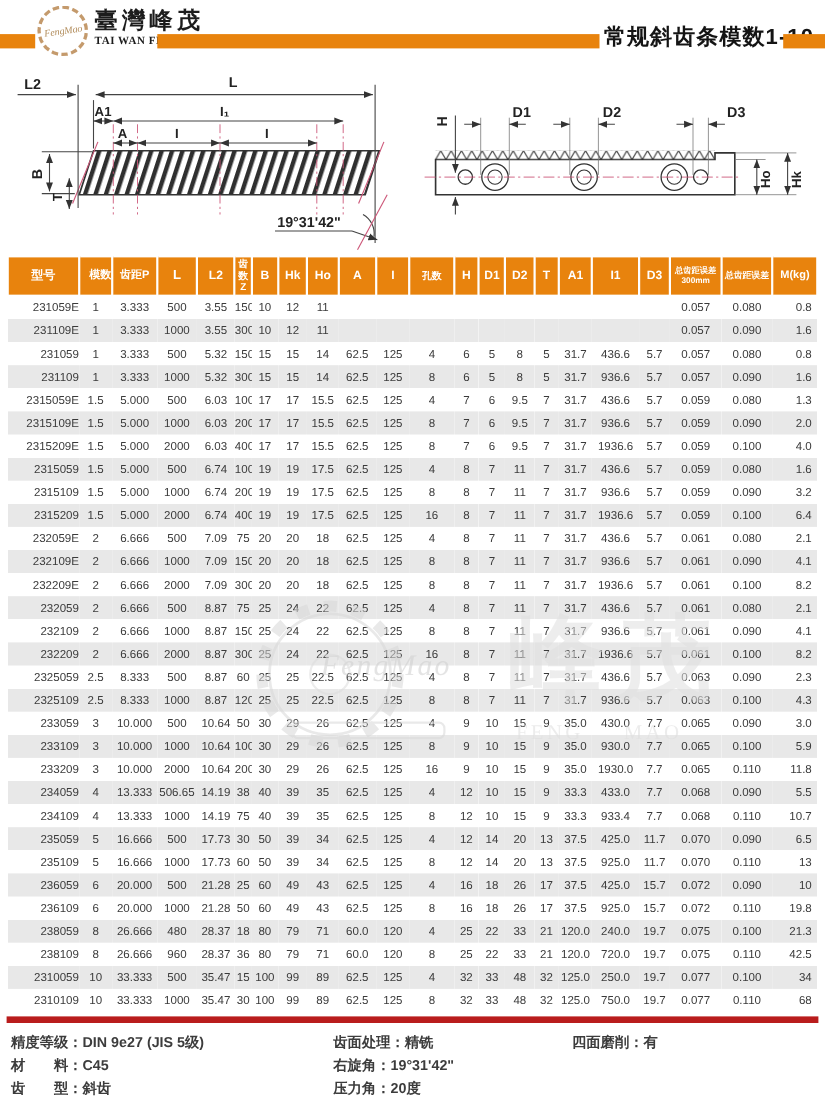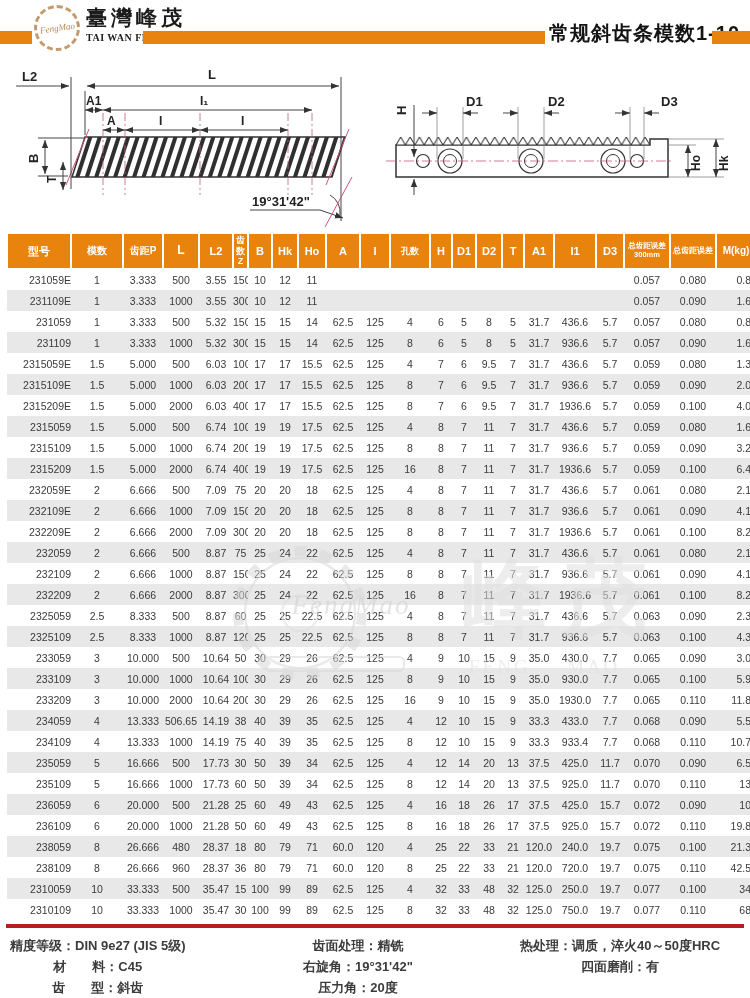--- a/index.html
+++ b/index.html
@@ -73,23 +73,22 @@
     border:2px solid #d8d8d8; border-radius:6px;
   }
   .wm-cn { position:absolute; top:18px; font-size:86px; line-height:1; color:#e0e0e0;
            font-family:"Liberation Serif", serif; font-weight:bold; }
   .wm-cn-1 { left:238px; } .wm-cn-2 { left:336px; }
   .wm-en { position:absolute; top:118px; font-size:19px; letter-spacing:3px; color:#dedede;
            font-family:"Liberation Serif", serif; font-weight:normal; }
   .wm-en-1 { left:244px; } .wm-en-2 { left:342px; }
   
   .specs {
-    position:relative; margin:4px 6px 0 6px; border-top:4px solid #b91c1c;
+    position:relative; margin:4px 6px 0 6px; border-top:6px solid #b91c1c;
     height:70px;
-    text-align:center;
   }
   .spec-col { position:absolute; top:7px; }
   .spec-col-1 { left:4px; }
   .spec-col-2 { left:297px; }
   .spec-col-3 { left:514px; }
   .spec-line { font-size:13px; line-height:21px; font-weight:600; color:#3c3c3c; white-space:nowrap; }
 </style>
 <title>常规斜齿条模数1-10</title></head>
 <body>
 
@@ -221,21 +220,21 @@
     <text class="dim dim-small" transform="translate(322,112) rotate(-90)">Ho</text>
     <text class="dim dim-small" transform="translate(350,112) rotate(-90)">Hk</text>
   </svg>
 </div>
 
 <div class="table-wrap">
   <table>
     <thead>
       <tr>
           <th style="width: 64px; font-size: 11px;">型号</th>
-          <th style="width: 52px; font-size: 10px;">模数</th>
+          <th style="width: 30px; font-size: 10px; text-align: right;">模数</th>
           <th style="width: 40px; font-size: 10px;">齿距P</th>
           <th style="width: 36px; font-size: 12px;">L</th>
           <th style="width: 34px; font-size: 11px;">L2</th>
           <th style="width: 15px; font-size: 9px;">齿数
 Z</th>
           <th style="width: 24px; font-size: 11px;">B</th>
           <th style="width: 26px; font-size: 11px;">Hk</th>
           <th style="width: 28px; font-size: 11px;">Ho</th>
           <th style="width: 34px; font-size: 11px;">A</th>
           <th style="width: 30px; font-size: 11px;">I</th>
@@ -1021,16 +1020,15 @@
       <div class="spec-line">精度等级：DIN 9e27 (JIS 5级)</div>
       <div class="spec-line">材　　料：C45</div>
       <div class="spec-line">齿　　型：斜齿</div>
     </div>
   <div class="spec-col spec-col-2">
       <div class="spec-line">齿面处理：精铣</div>
       <div class="spec-line">右旋角：19°31'42"</div>
       <div class="spec-line">压力角：20度</div>
     </div>
   <div class="spec-col spec-col-3">
-      <div class="spec-line">热处理：调质，淬火40～50度HRC</div>
       <div class="spec-line">四面磨削：有</div>
     </div>
 </div>
 
 </body></html>

